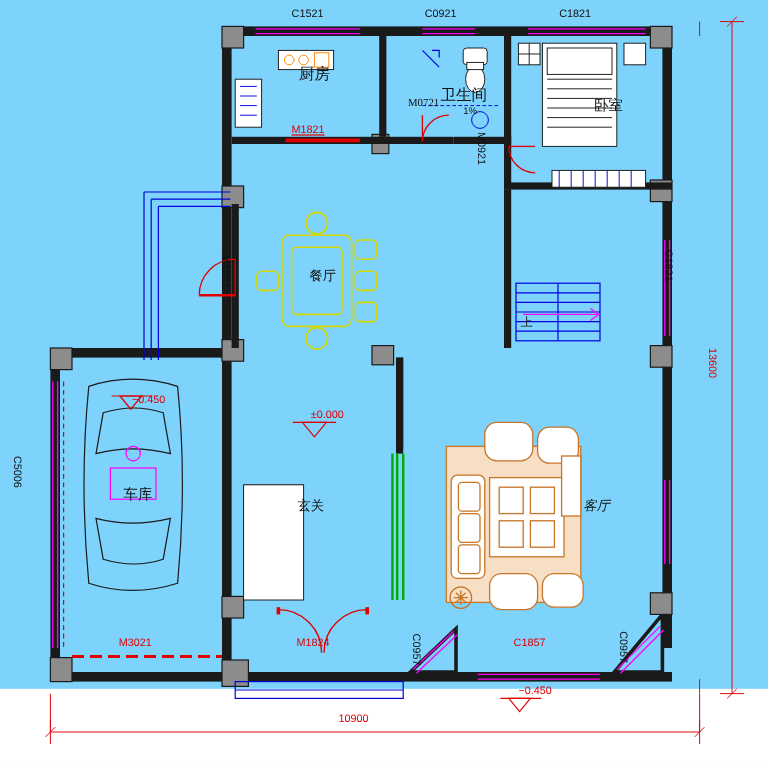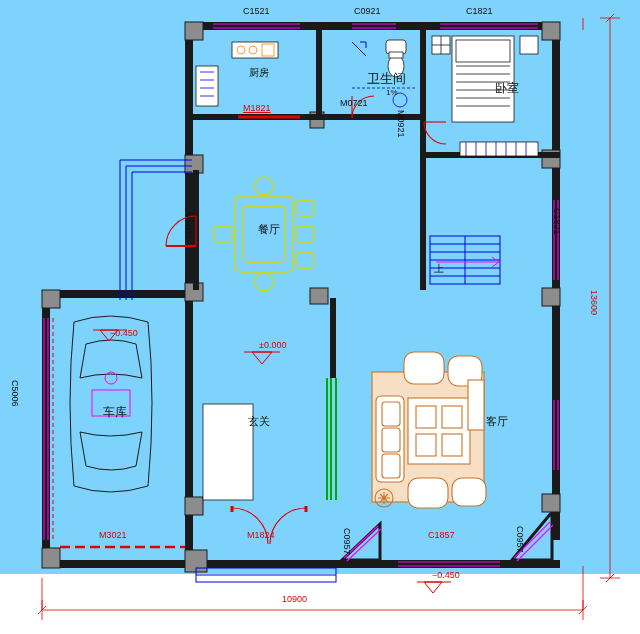--- a/index.html
+++ b/index.html
@@ -291,45 +291,45 @@
       <line x1="352" y1="42" x2="366" y2="56"></line>
       <path d="M360 42 L366 42 L366 48"></path>
     </g>
 
   </svg>
 
   <div class="lbl" style="left:243px;top:6px;">C1521</div>
   <div class="lbl" style="left:354px;top:6px;">C0921</div>
   <div class="lbl" style="left:466px;top:6px;">C1821</div>
 
-  <div class="lbl" style="left:249px;top:66px;font-size:10px;">厨房</div>
+  <div class="lbl" style="left:249px;top:53px;font-size:13px;">厨房</div>
   <div class="lbl" style="left:367px;top:70px;font-size:13px;">卫生间</div>
   <div class="lbl" style="left:386px;top:88px;font-size:8px;">1%</div>
   <div class="lbl" style="left:495px;top:80px;font-size:12px;">卧室</div>
 
   <div class="lbl red" style="left:243px;top:103px;text-decoration:underline;">M1821</div>
-  <div class="lbl" style="left:340px;top:98px;">M0721</div>
+  <div class="lbl" style="left:340px;top:80px;font-family:Liberation Serif, serif;">M0721</div>
   <div class="lbl vert" style="left:406px;top:110px;transform:rotate(90deg);">M0921</div>
 
   <div class="lbl vert" style="left:193px;top:212px;transform:rotate(90deg);">M1021</div>
   <div class="lbl" style="left:258px;top:222px;font-size:11px;">餐厅</div>
 
   <div class="lbl vert" style="left:562px;top:208px;transform:rotate(90deg);">C1821</div>
   <div class="lbl red" style="left:599px;top:290px;transform:rotate(90deg);transform-origin:left top;">13600</div>
   <div class="lbl red" style="left:282px;top:594px;">10900</div>
 
   <div class="lbl" style="left:434px;top:262px;font-size:10px;">上</div>
 
   <div class="lbl red" style="left:110px;top:328px;">−0.450</div>
   <div class="lbl red" style="left:259px;top:340px;text-align:center;">±0.000</div>
   <div class="lbl red" style="left:432px;top:570px;">−0.450</div>
 
   <div class="lbl" style="left:103px;top:404px;font-size:12px;">车库</div>
   <div class="lbl" style="left:248px;top:414px;font-size:11px;">玄关</div>
-  <div class="lbl" style="left:486px;top:414px;font-size:11px;">客厅</div>
+  <div class="lbl" style="left:486px;top:414px;font-size:11px;font-style:italic;">客厅</div>
 
   <div class="lbl vert" style="left:20px;top:380px;transform:rotate(90deg);">C5006</div>
 
   <div class="lbl red" style="left:99px;top:530px;text-align:center;">M3021</div>
   <div class="lbl red" style="left:247px;top:530px;">M1824</div>
   <div class="lbl vert" style="left:352px;top:528px;transform:rotate(90deg);">C0957</div>
   <div class="lbl red" style="left:428px;top:530px;">C1857</div>
   <div class="lbl vert" style="left:525px;top:526px;transform:rotate(90deg);">C0957</div>
 
 </div>

